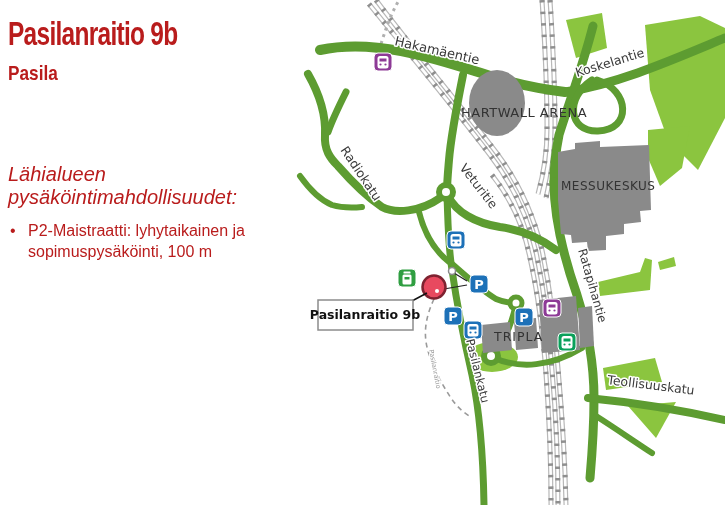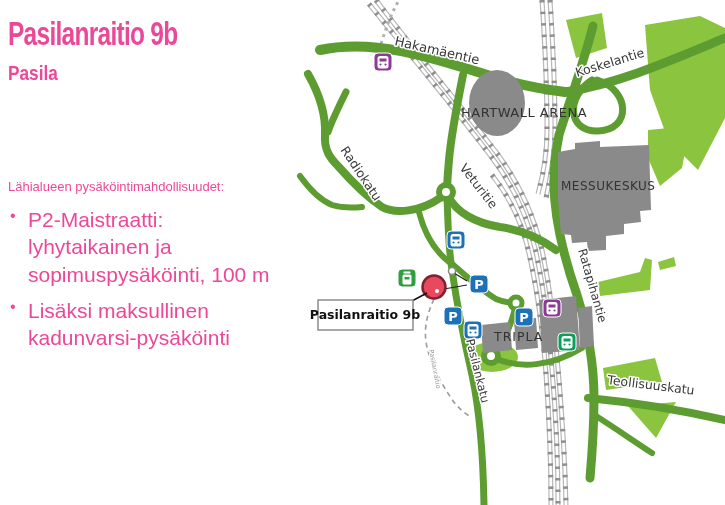--- a/index.html
+++ b/index.html
@@ -1,27 +1,27 @@
 <!DOCTYPE html>
 <html><head>
 <meta charset="utf-8">
 <style>
   html,body{margin:0;padding:0;background:#fff;}
   .page{position:relative;width:725px;height:505px;background:#ffffff;overflow:hidden;
-        font-family:"Liberation Sans",sans-serif;color:#ec4899;border-radius:26px;}
+        font-family:"Liberation Sans",sans-serif;color:#b91c1c;border-radius:26px;}
   .left-panel{position:absolute;left:8px;top:14px;width:300px;}
   .title{font-size:34px;font-weight:700;letter-spacing:-1px;margin:0;
          transform:scaleX(0.72);transform-origin:left top;white-space:nowrap;}
   .subtitle{font-size:21px;font-weight:700;margin:8px 0 0 0;
             transform:scaleX(0.82);transform-origin:left top;white-space:nowrap;}
   .parking{position:absolute;left:8px;top:163px;width:300px;}
-  .parking-heading{font-size:13px;margin:16px 0 12px 0;}
+  .parking-heading{font-size:20px;margin:0 0 12px 0;font-style:italic;}
   ul.bullets{list-style:none;margin:0;padding:0;max-width:262px;}
   ul.bullets li{position:relative;padding-left:20px;margin-bottom:9px;
-                font-size:21px;line-height:1.3;}
+                font-size:16px;line-height:1.3;}
   ul.bullets li::before{content:"•";position:absolute;left:2px;top:0;font-size:16px;}
   .map-wrap{position:absolute;left:0;top:0;width:725px;height:505px;}
   svg text{font-family:"DejaVu Sans","Liberation Sans",sans-serif;}
   .road-label{fill:#3a3a3a;stroke:#ffffff;stroke-width:3px;paint-order:stroke;
               stroke-linejoin:round;font-weight:500;}
   .poi-label{fill:#333333;font-weight:500;}
 </style>
 </head>
 <body>
 
@@ -29,21 +29,20 @@
 
   <div class="left-panel">
     <h1 class="title">Pasilanraitio 9b</h1>
     <h2 class="subtitle">Pasila</h2>
   </div>
 
   <div class="parking">
     <p class="parking-heading">Lähialueen pysäköintimahdollisuudet:</p>
     <ul class="bullets">
       <li>P2-Maistraatti: lyhytaikainen ja sopimuspysäköinti, 100 m</li>
-      <li>Lisäksi maksullinen kadunvarsi-pysäköinti</li>
     </ul>
   </div>
 
   <div class="map-wrap">
   <svg width="725" height="505" viewBox="0 0 725 505" xmlns="http://www.w3.org/2000/svg">
 
     <g fill="#8bc53f" stroke="none">
       <polygon points="645,25 700,16 725,28 725,118 698,170 668,140 650,90"></polygon>
       <polygon points="566,20 602,13 607,48 576,58"></polygon>
       <polygon points="648,130 690,126 682,168 660,186 648,158"></polygon>

